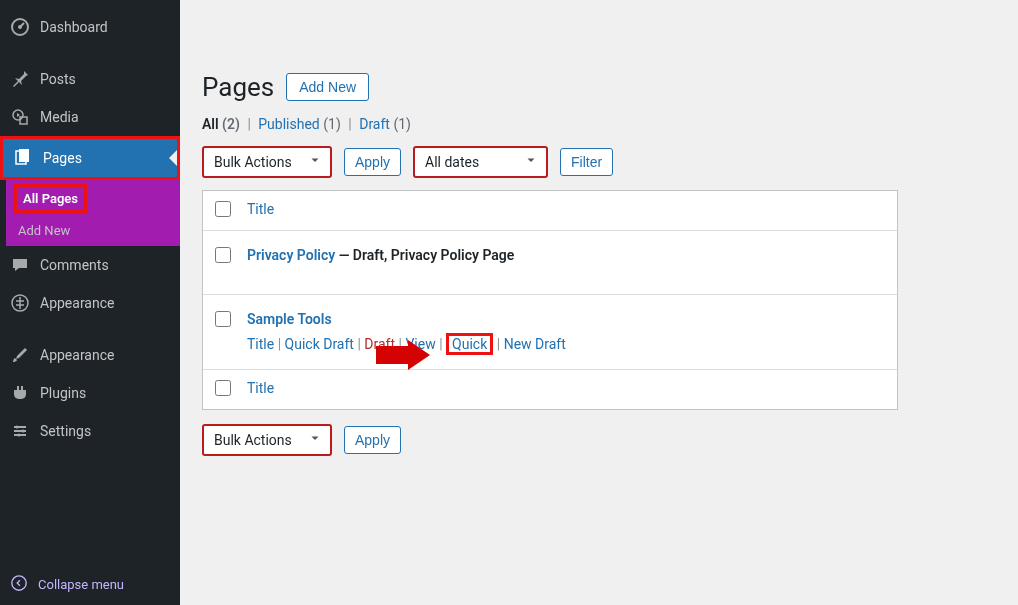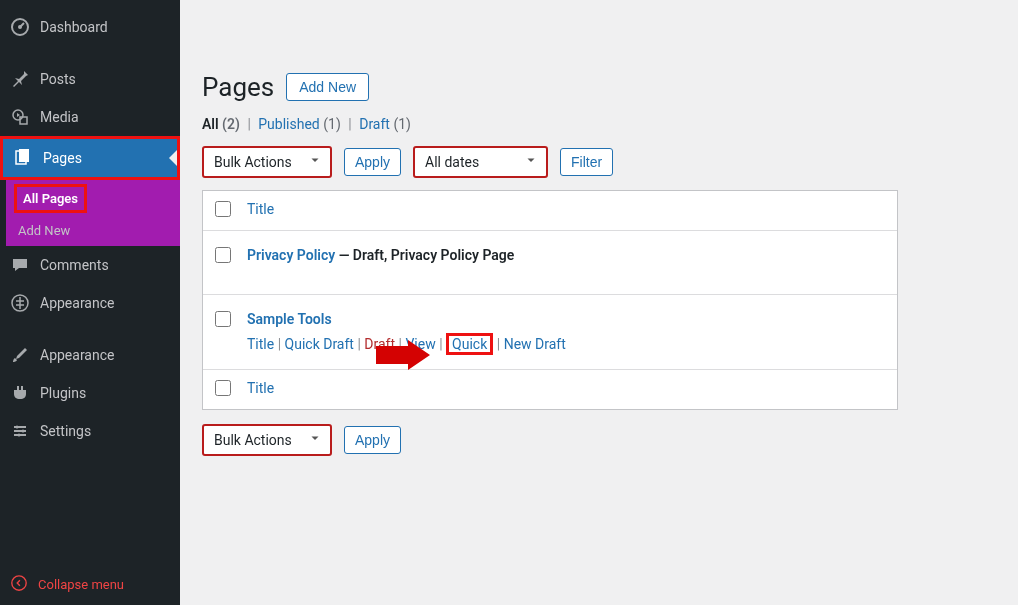--- a/index.html
+++ b/index.html
@@ -209,21 +209,21 @@
     z-index: 10;
   }
   .tablenav.bottom {
     margin-top: 14px;
   }
   .collapse-row {
     display: flex;
     align-items: center;
     gap: 10px;
     padding: 10px 10px;
-    color: #ef4444;
+    color: #c4b5fd;
     cursor: pointer;
     font-size: 13px;
     position: absolute;
     bottom: 0;
     width: 180px;
   }
 </style>
 </head>
 <body>
 

